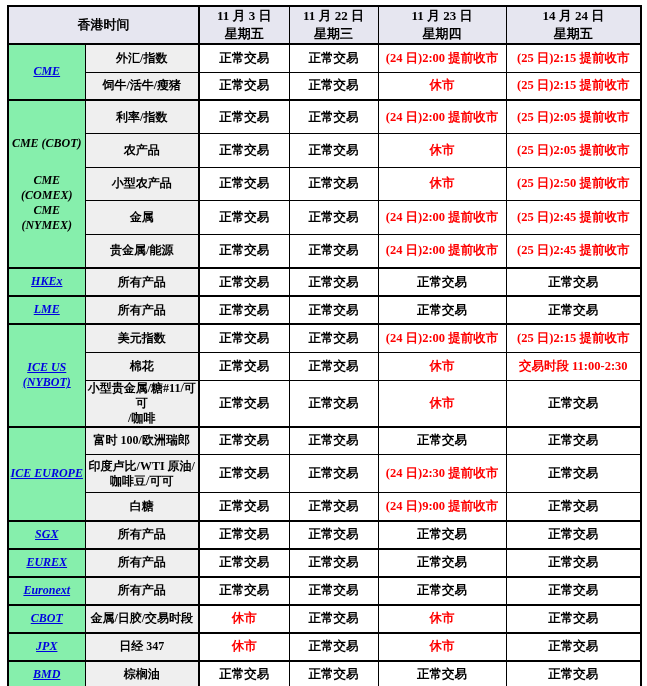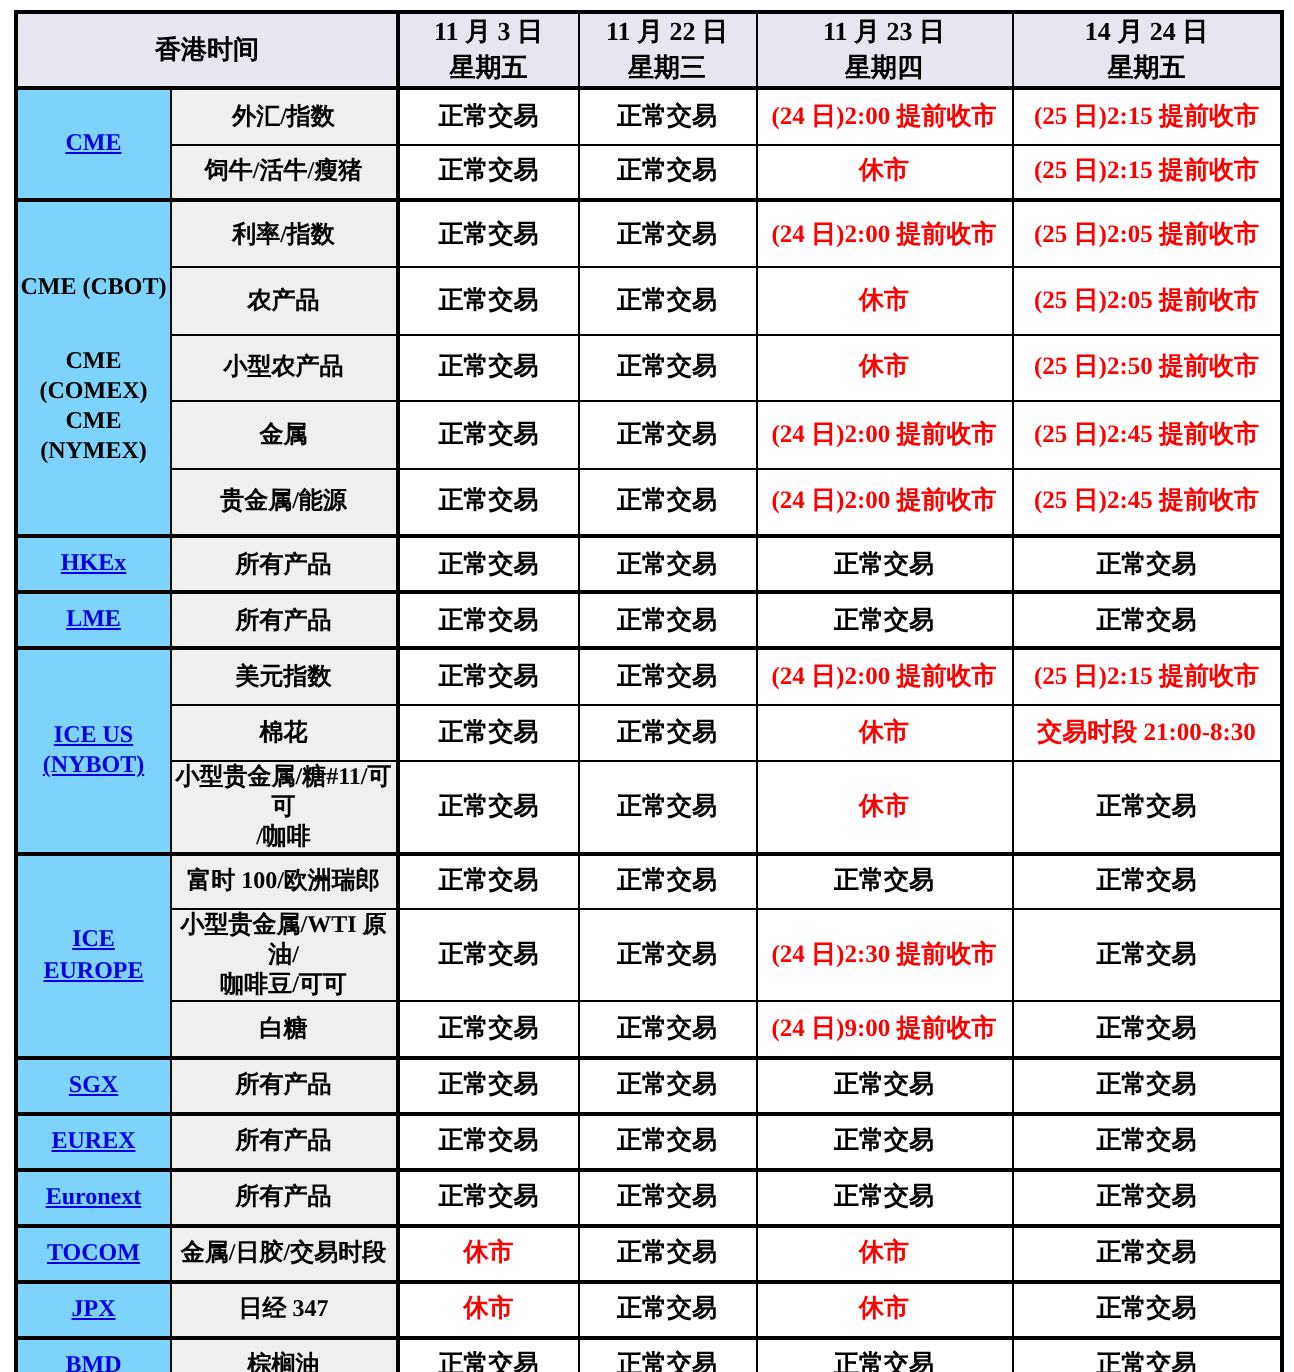--- a/index.html
+++ b/index.html
@@ -11,21 +11,21 @@
   .wrap{padding:5px 0 0 7px;}
   table{border-collapse:collapse;table-layout:fixed;border:2px solid var(--border);}
   td{border:1px solid var(--border);text-align:center;vertical-align:middle;
      font-weight:bold;color:var(--ink);padding:0 1px;overflow:hidden;}
   tr{height:28px;}
   tr.tall{height:38px;}
   tr.gtop td{border-top-width:2px;}
   .hd{background:var(--hdbg);height:36px;font-size:13px;line-height:1.35;}
   .hd.hk{border-right-width:2px;}
   .prod{background:var(--prodbg);font-size:12px;line-height:1.25;white-space:pre-line;border-right-width:2px;margin-top:24px;}
-  .exch{background:#7dd3fc;font-size:12px;}
+  .exch{background:#86efac;font-size:12px;font-style:italic;}
   .val{background:#ffffff;font-size:12.5px;}
   .red{color:var(--red);margin-top:32px;}
   .link{color:var(--blue);text-decoration:underline;white-space:pre-line;line-height:1.3;cursor:pointer;}
   .stack{display:flex;flex-direction:column;justify-content:center;align-items:center;height:166px;}
   .sitem{white-space:pre-line;font-size:12px;line-height:1.25;}
   .s0{margin-bottom:22px;}
 </style>
 </head>
 <body>
 
@@ -141,40 +141,40 @@
           <td class="val">正常交易</td>
           <td class="val">正常交易</td>
           <td class="val red">(24 日)2:00 提前收市</td>
           <td class="val red">(25 日)2:15 提前收市</td>
         </tr>
         <tr>
           <td class="prod">棉花</td>
           <td class="val">正常交易</td>
           <td class="val">正常交易</td>
           <td class="val red">休市</td>
-          <td class="val red">交易时段 21:00-8:30</td>
+          <td class="val red">交易时段 11:00-2:30</td>
         </tr>
         <tr class=" tall">
           <td class="prod">小型贵金属/糖#11/可可
 /咖啡</td>
           <td class="val">正常交易</td>
           <td class="val">正常交易</td>
           <td class="val red">休市</td>
           <td class="val">正常交易</td>
         </tr>
         <tr class="gtop">
           <td class="exch" rowspan="3"><span class="link">ICE EUROPE</span></td>
           <td class="prod">富时 100/欧洲瑞郎</td>
           <td class="val">正常交易</td>
           <td class="val">正常交易</td>
           <td class="val">正常交易</td>
           <td class="val">正常交易</td>
         </tr>
         <tr class=" tall">
-          <td class="prod">小型贵金属/WTI 原油/
+          <td class="prod">印度卢比/WTI 原油/
 咖啡豆/可可</td>
           <td class="val">正常交易</td>
           <td class="val">正常交易</td>
           <td class="val red">(24 日)2:30 提前收市</td>
           <td class="val">正常交易</td>
         </tr>
         <tr>
           <td class="prod">白糖</td>
           <td class="val">正常交易</td>
           <td class="val">正常交易</td>
@@ -199,21 +199,21 @@
         </tr>
         <tr class="gtop">
           <td class="exch" rowspan="1"><span class="link">Euronext</span></td>
           <td class="prod">所有产品</td>
           <td class="val">正常交易</td>
           <td class="val">正常交易</td>
           <td class="val">正常交易</td>
           <td class="val">正常交易</td>
         </tr>
         <tr class="gtop">
-          <td class="exch" rowspan="1"><span class="link">TOCOM</span></td>
+          <td class="exch" rowspan="1"><span class="link">CBOT</span></td>
           <td class="prod">金属/日胶/交易时段</td>
           <td class="val red">休市</td>
           <td class="val">正常交易</td>
           <td class="val red">休市</td>
           <td class="val">正常交易</td>
         </tr>
         <tr class="gtop">
           <td class="exch" rowspan="1"><span class="link">JPX</span></td>
           <td class="prod">日经 347</td>
           <td class="val red">休市</td>

